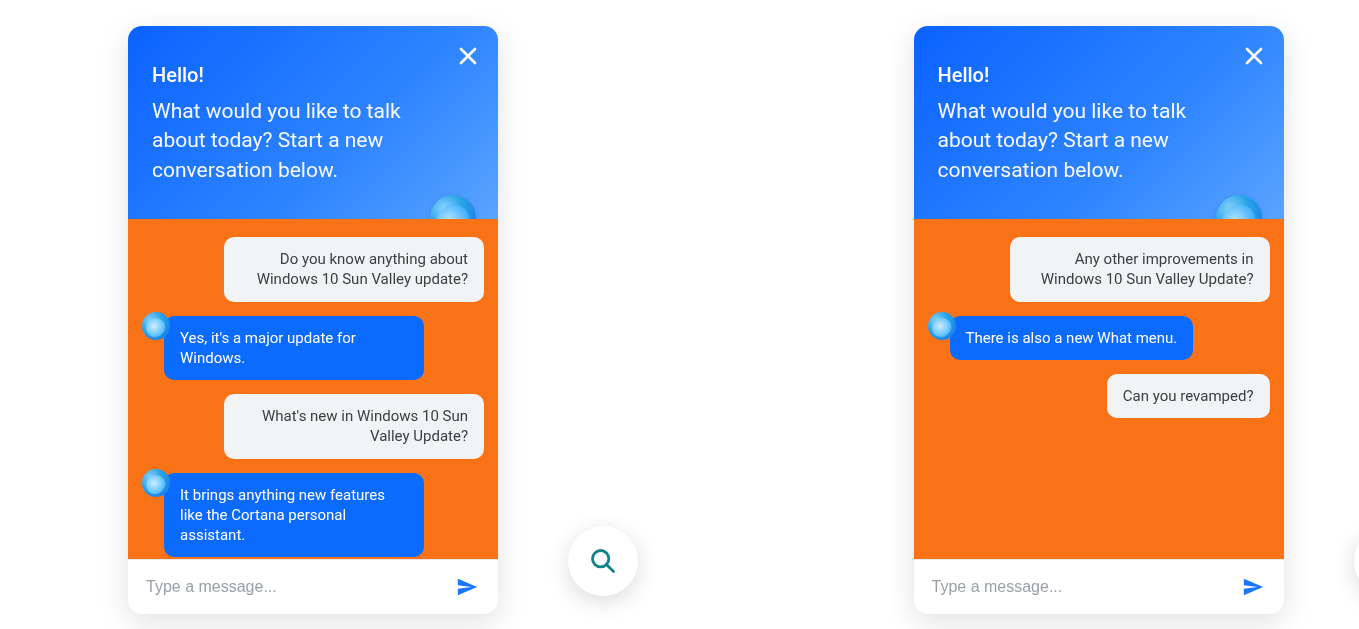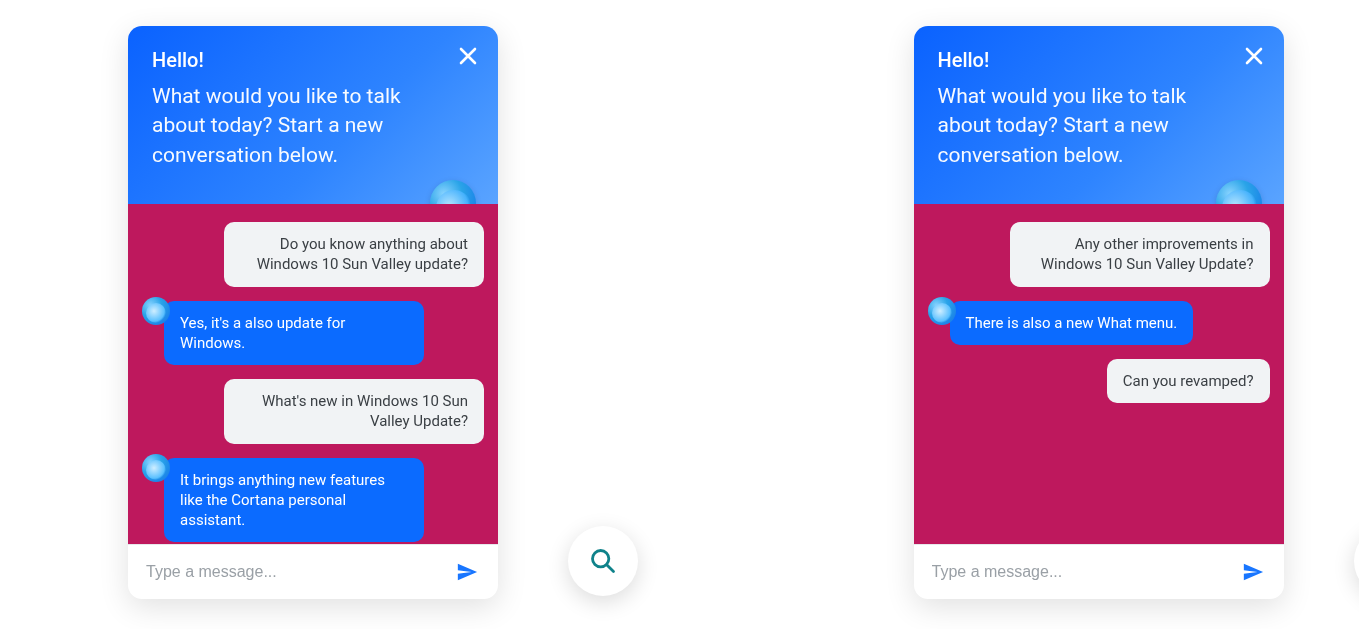--- a/index.html
+++ b/index.html
@@ -26,21 +26,21 @@
     background: #fff;
     border-radius: 14px;
     box-shadow: 0 8px 30px rgba(0,0,0,0.12);
     overflow: hidden;
     display: flex;
     flex-direction: column;
   }
   .chat-header {
     background: linear-gradient(135deg, #0a62ff 0%, #2e84ff 60%, #5aa4ff 100%);
     color: #fff;
-    padding: 22px 24px 34px 24px;
+    padding: 37px 24px 34px 24px;
     position: relative;
   }
   .chat-title {
     font-size: 20px;
     font-weight: 500;
     margin-bottom: 10px;
   }
   .chat-subtitle {
     font-size: 21px;
     line-height: 1.4;
@@ -77,21 +77,21 @@
     background: radial-gradient(circle at 40% 40%, #bfe9ff 0%, #4ab4ff 60%, transparent 70%);
     border-radius:50%;
     transform:rotate(-20deg);
     opacity:.9;
   }
   .chat-body {
     position: relative;
     height: 340px;
     overflow-y: auto;
     padding: 18px 14px 10px 14px;
-    background: #be185d;
+    background: #f97316;
     display:flex;
     flex-direction:column;
     gap:14px;
   }
   
   .chat-body::-webkit-scrollbar { width: 14px; }
   .chat-body::-webkit-scrollbar-track { background: #f4f4f4; }
   .chat-body::-webkit-scrollbar-thumb { background: #c5c5c5; border-radius: 2px; }
   .msg-row { display:flex; }
   .msg-row.bot { justify-content:flex-start; }
@@ -174,21 +174,21 @@
         </div>
         <div class="header-avatar"></div>
       </div>
 
       <div class="chat-body">
         <div class="msg-row user">
           <div class="bubble user">Do you know anything about Windows 10 Sun Valley update?</div>
         </div>
         <div class="msg-row bot">
           <div class="bot-av"></div>
-          <div class="bubble bot">Yes, it's a also update for Windows.</div>
+          <div class="bubble bot">Yes, it's a major update for Windows.</div>
         </div>
         <div class="msg-row user">
           <div class="bubble user">What's new in Windows 10 Sun Valley Update?</div>
         </div>
         <div class="msg-row bot">
           <div class="bot-av"></div>
           <div class="bubble bot">It brings anything new features like the Cortana personal assistant.</div>
         </div>
       </div>
 

